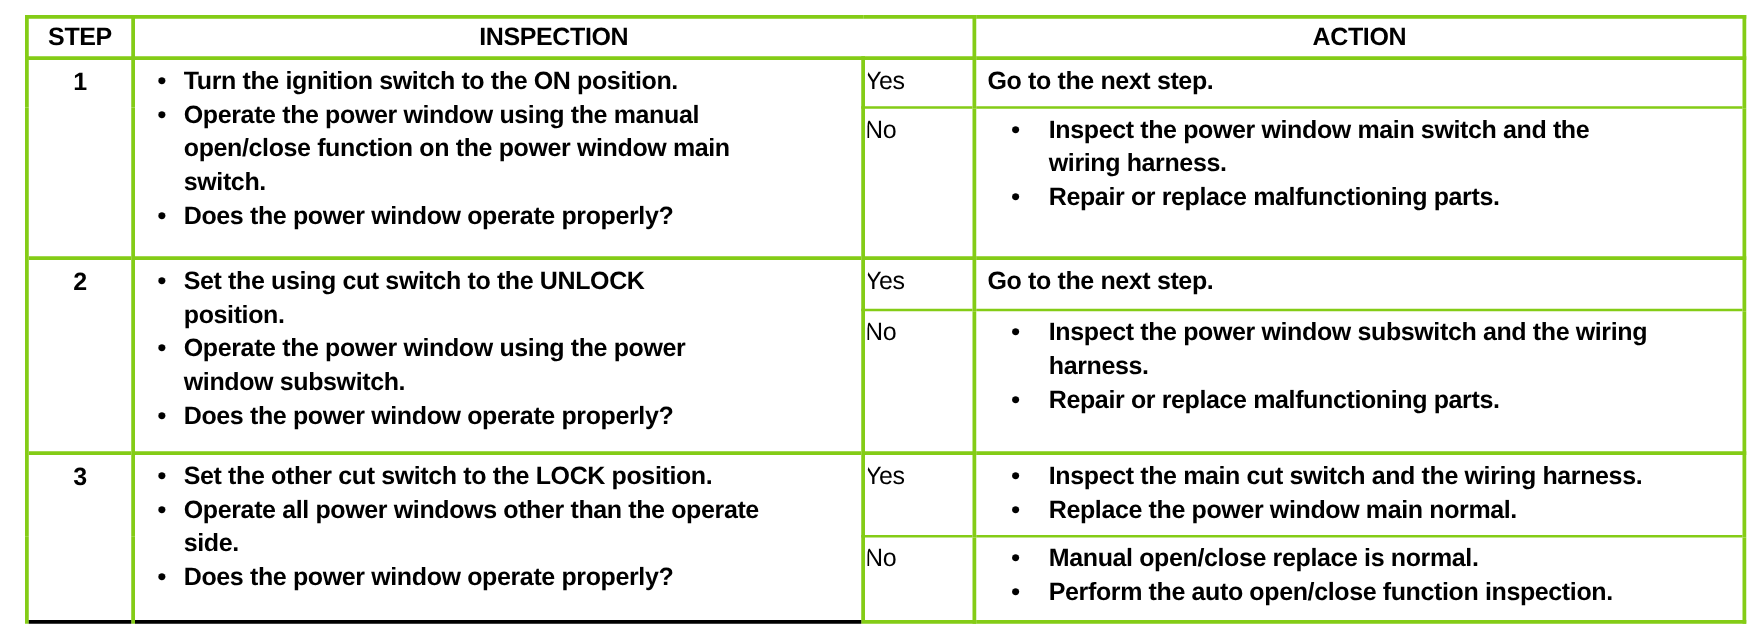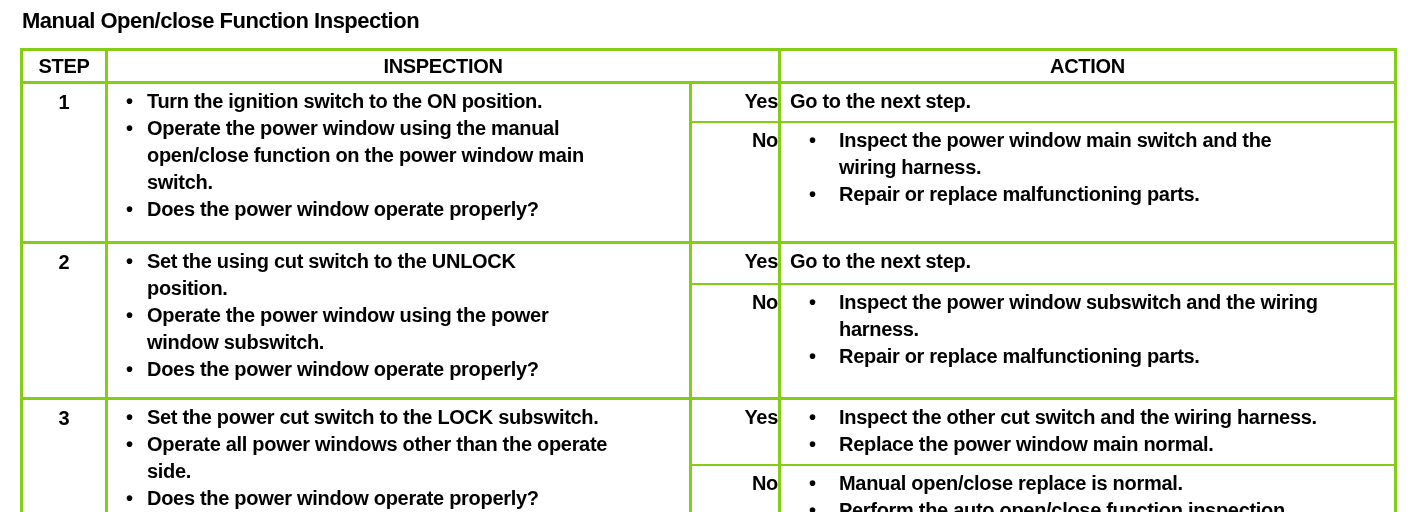--- a/index.html
+++ b/index.html
@@ -54,42 +54,42 @@
     font-weight: bold;
     padding-top: 5px;
     line-height: 27px;
   }
   td.insp {
     padding: 4px 8px 0 18px;
     line-height: 27px;
     font-weight: bold;
   }
   td.yn {
-    text-align: right;
+    text-align: left;
     padding-top: 4px;
     line-height: 27px;
-    font-weight: bold;
+    font-weight: normal;
+    border-radius: 15px;
   }
   td.act {
     padding: 4px 16px 0 9px;
     line-height: 27px;
     font-weight: bold;
   }
   .li { display: flex; }
   .bu { flex: none; width: 21px; }
   td.act .li { padding-left: 19px; }
   td.act .bu { width: 30px; }
   .tx { flex: 1; white-space: pre-line; }
   .plain { white-space: pre-line; }
 </style>
 </head>
 <body>
 
 <div class="page">
-  <h1 class="doc-title">Manual Open/close Function Inspection</h1>
 
   <table class="inspection-table">
     <colgroup>
       <col style="width:85px">
       <col style="width:584px">
       <col style="width:89px">
       <col style="width:616px">
     </colgroup>
 
     <tbody>
@@ -173,37 +173,37 @@
           <span class="tx">Repair or replace malfunctioning parts.</span>
         </div>
       </td>
     </tr>
 
     <tr class="yes-row">
       <td class="step" rowspan="2">3</td>
       <td class="insp" rowspan="2">
         <div class="li">
           <span class="bu">•</span>
-          <span class="tx">Set the power cut switch to the LOCK subswitch.</span>
+          <span class="tx">Set the other cut switch to the LOCK position.</span>
         </div>
         <div class="li">
           <span class="bu">•</span>
           <span class="tx">Operate all power windows other than the operate
 side.</span>
         </div>
         <div class="li">
           <span class="bu">•</span>
           <span class="tx">Does the power window operate properly?</span>
         </div>
       </td>
       <td class="yn" style="height:60px">Yes</td>
       <td class="act">
         <div class="li">
           <span class="bu">•</span>
-          <span class="tx">Inspect the other cut switch and the wiring harness.</span>
+          <span class="tx">Inspect the main cut switch and the wiring harness.</span>
         </div>
         <div class="li">
           <span class="bu">•</span>
           <span class="tx">Replace the power window main normal.</span>
         </div>
       </td>
     </tr>
     <tr class="no-row">
       <td class="yn" style="height:62px">No</td>
       <td class="act">

